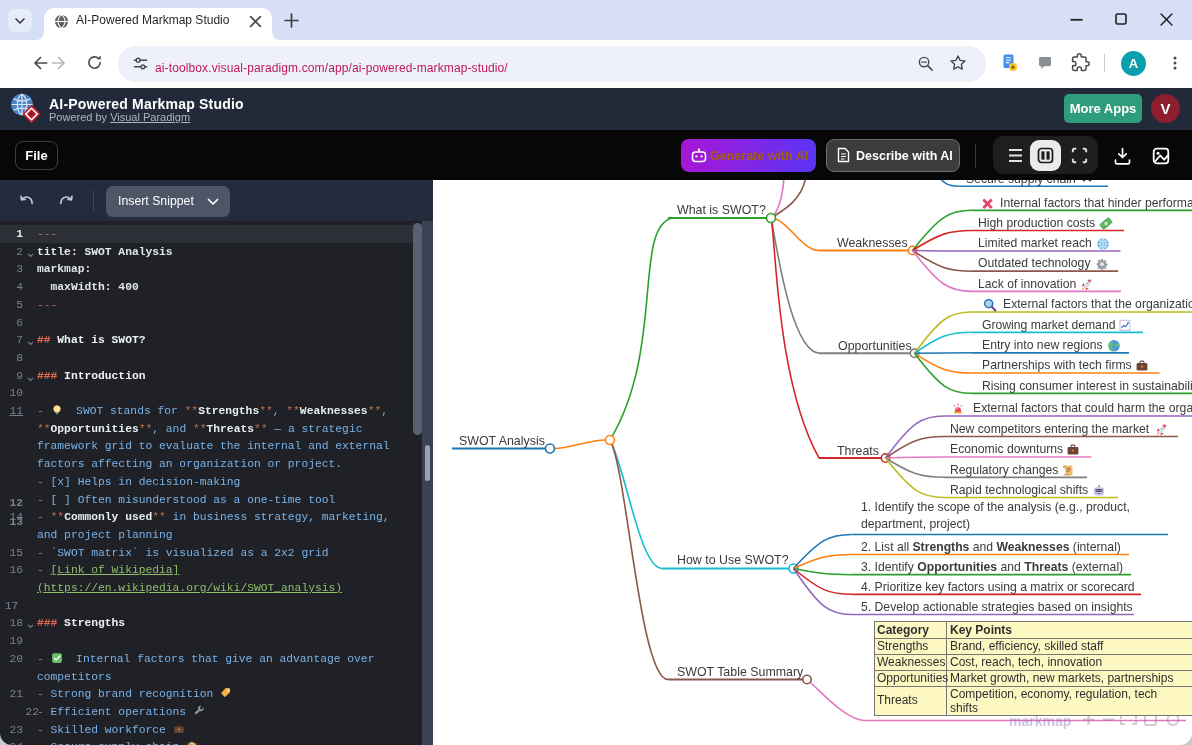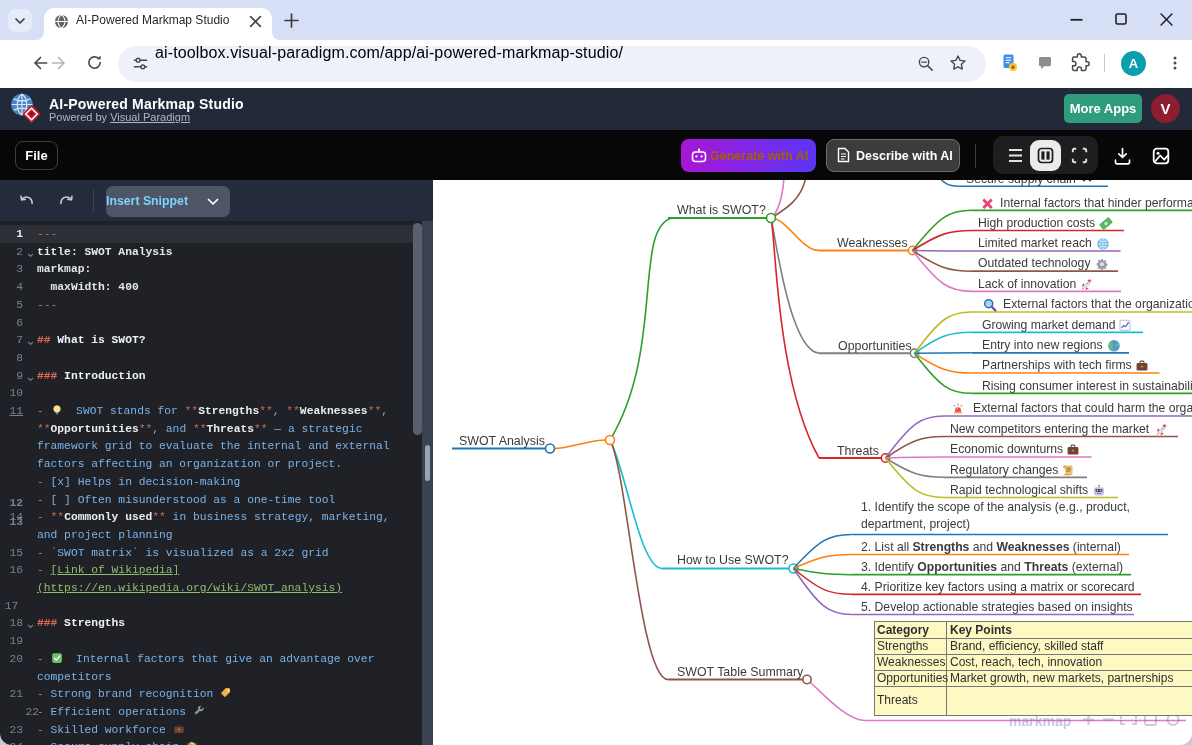--- a/index.html
+++ b/index.html
@@ -65,21 +65,21 @@
     <path d="M15 9a6 6 0 1 1-1.76-4.24" stroke="#474b4f" stroke-width="1.7" fill="none" stroke-linecap="round"></path>
     <path d="M15.6 1.6v4h-4z" fill="#474b4f"></path>
   </svg>
 <div class="abs" style="left:118px;top:46px;width:868px;height:36px;background:#eef1fa;border-radius:18px"></div>
 <svg class="abs" style="left:132px;top:55px" width="17" height="17" viewBox="0 0 18 18">
     <circle cx="6.5" cy="5.5" r="2" fill="none" stroke="#474b4f" stroke-width="1.5"></circle>
     <path d="M8.5 5.5h7M2.5 5.5h2" stroke="#474b4f" stroke-width="1.5" stroke-linecap="round"></path>
     <circle cx="11.5" cy="12.5" r="2" fill="none" stroke="#474b4f" stroke-width="1.5"></circle>
     <path d="M2.5 12.5h7M13.5 12.5h2" stroke="#474b4f" stroke-width="1.5" stroke-linecap="round"></path>
   </svg>
-<div class="abs" style="left:155px;top:44px;font-size:16px;letter-spacing:.12px;color:#000000">ai-toolbox.visual-paradigm.com/app/ai-powered-markmap-studio/</div>
+<div class="abs" style="left:155px;top:61px;font-size:12px;letter-spacing:.12px;color:#be185d">ai-toolbox.visual-paradigm.com/app/ai-powered-markmap-studio/</div>
 <svg class="abs" style="left:917px;top:55px" width="17" height="17" viewBox="0 0 18 18">
     <circle cx="7.5" cy="7.5" r="5" fill="none" stroke="#474b4f" stroke-width="1.5"></circle>
     <path d="M5 7.5h5" stroke="#474b4f" stroke-width="1.5" stroke-linecap="round"></path>
     <path d="M11.5 11.5l4.5 4.5" stroke="#474b4f" stroke-width="1.6" stroke-linecap="round"></path>
   </svg>
 <svg class="abs" style="left:949px;top:54px" width="18" height="18" viewBox="0 0 18 18">
     <path d="M9 2l2.1 4.4 4.9.6-3.6 3.3.9 4.8L9 12.8l-4.3 2.3.9-4.8L2 7l4.9-.6z" fill="none" stroke="#474b4f" stroke-width="1.4" stroke-linejoin="round"></path>
   </svg>
 <svg class="abs" style="left:1000px;top:53px" width="20" height="20" viewBox="0 0 20 20">
     <rect x="3.5" y="1.5" width="10" height="13.5" rx="1.5" fill="#3e8ef0"></rect>
@@ -157,21 +157,21 @@
 <div id="edtoolbar"></div>
 <svg class="abs" style="left:20px;top:195px" width="14" height="11" viewBox="0 0 14 11">
     <path d="M1.6 4.6C3.4 1.6 8.6.8 11 4.2c.9 1.3 1.2 2.8 1.1 4.3" stroke="#c6ccd6" stroke-width="1.6" fill="none" stroke-linecap="round"></path>
     <path d="M1 1.2l.6 3.6 3.6-.4" stroke="#c6ccd6" stroke-width="1.6" fill="none" stroke-linecap="round" stroke-linejoin="round"></path>
   </svg>
 <svg class="abs" style="left:59px;top:195px" width="14" height="11" viewBox="0 0 14 11">
     <path d="M12.4 4.6C10.6 1.6 5.4.8 3 4.2 2.1 5.5 1.8 7 1.9 8.5" stroke="#c6ccd6" stroke-width="1.6" fill="none" stroke-linecap="round"></path>
     <path d="M13 1.2l-.6 3.6-3.6-.4" stroke="#c6ccd6" stroke-width="1.6" fill="none" stroke-linecap="round" stroke-linejoin="round"></path>
   </svg>
 <div class="abs" style="left:93px;top:190px;width:1px;height:21px;background:#3d4555"></div>
-<div class="abs" style="left:106px;top:186px;width:124px;height:31px;background:#4d5566;border-radius:7px;color:#7dd3fc;font-size:12.3px;font-weight:bold;line-height:31px;">Insert Snippet</div>
+<div class="abs" style="left:106px;top:186px;width:124px;height:31px;background:#4d5566;border-radius:7px;color:#ffffff;font-size:12.3px;font-weight:normal;line-height:31px;padding-left:12px">Insert Snippet</div>
 <svg class="abs" style="left:207px;top:198px" width="12" height="8" viewBox="0 0 12 8">
     <path d="M1.5 1.5L6 6l4.5-4.5" stroke="#fff" stroke-width="1.7" fill="none" stroke-linecap="round" stroke-linejoin="round"></path>
   </svg>
 <div id="editor"></div>
 <div id="divider"></div>
 <div class="abs" style="left:0;top:225px;width:422px;height:18px;background:#2c2f36"></div>
 <div class="lnum" style="top:226.0px;color:#e8eaed;font-weight:bold;">1</div>
 <div class="codeline" style="top:226.0px"><span class="orange">---</span></div>
 <div class="lnum" style="top:243.7px;">2</div>
 <svg class="abs" style="left:27px;top:252.7px" width="7" height="5" viewBox="0 0 8 6">
@@ -455,18 +455,19 @@
 <div style="position:absolute;left:2px;top:17px">Strengths</div>
 <div style="position:absolute;left:75px;top:17px">Brand, efficiency, skilled staff</div>
 <div style="position:absolute;left:0;top:32px;width:100%;border-top:1px solid #767676"></div>
 <div style="position:absolute;left:2px;top:33px">Weaknesses</div>
 <div style="position:absolute;left:75px;top:33px">Cost, reach, tech, innovation</div>
 <div style="position:absolute;left:0;top:48px;width:100%;border-top:1px solid #767676"></div>
 <div style="position:absolute;left:2px;top:49px">Opportunities</div>
 <div style="position:absolute;left:75px;top:49px">Market growth, new markets, partnerships</div>
 <div style="position:absolute;left:0;top:64px;width:100%;border-top:1px solid #767676"></div>
 <div style="position:absolute;left:2px;top:71px">Threats</div>
+<div style="position:absolute;left:75px;top:65px;width:226px">Competition, economy, regulation, tech shifts</div>
 </div>
 <svg class="abs" style="left:0px;top:733px" width="12" height="12">
     <path d="M0 0 A12 12 0 0 0 12 12 L0 12 Z" fill="#c4c9d2"></path>
   </svg>
 <svg class="abs" style="left:1180px;top:733px" width="12" height="12">
     <path d="M12 0 A12 12 0 0 1 0 12 L12 12 Z" fill="#c4c9d2"></path>
   </svg>
 </body></html>

